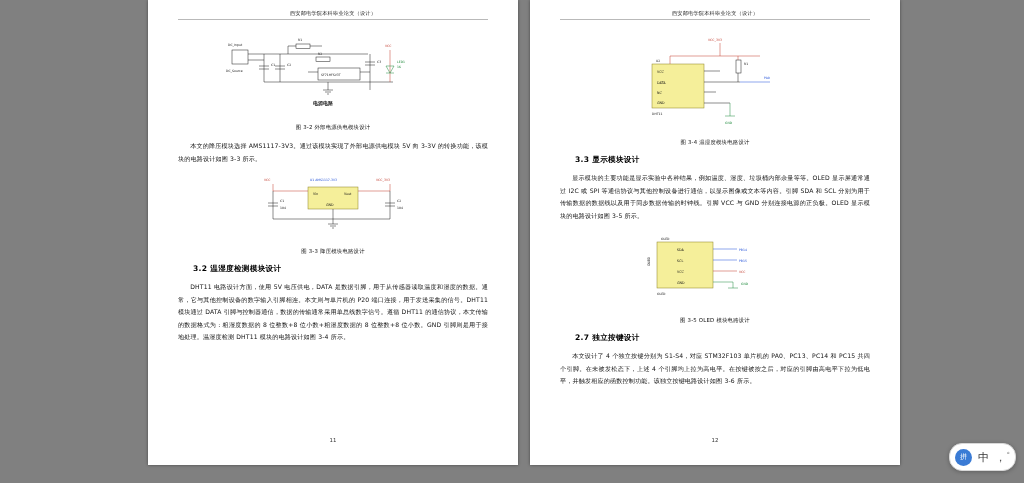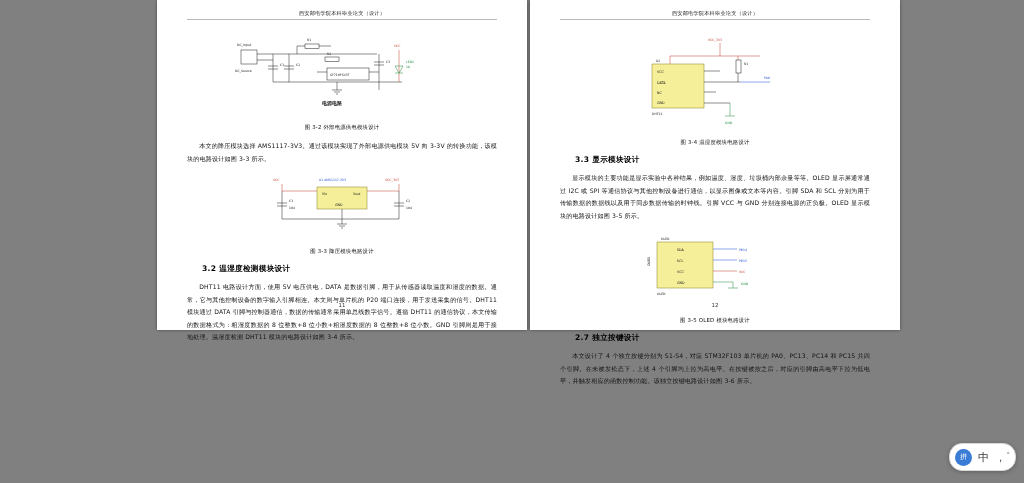--- a/index.html
+++ b/index.html
@@ -14,25 +14,25 @@
   .viewport {
     position: relative;
     width: 1024px;
     height: 483px;
     background: #808080;
   }
   .page {
     position: absolute;
     top: 0;
     width: 370px;
-    height: 330px;
+    height: 465px;
     background: #ffffff;
     box-shadow: 0 0 3px rgba(0,0,0,0.45);
   }
-  .page-left { left: 157px; }
+  .page-left { left: 148px; }
   .page-right { left: 530px; }
 
   .page-inner {
     position: absolute;
     left: 30px;
     right: 30px;
     top: 10px;
     bottom: 10px;
   }
 

